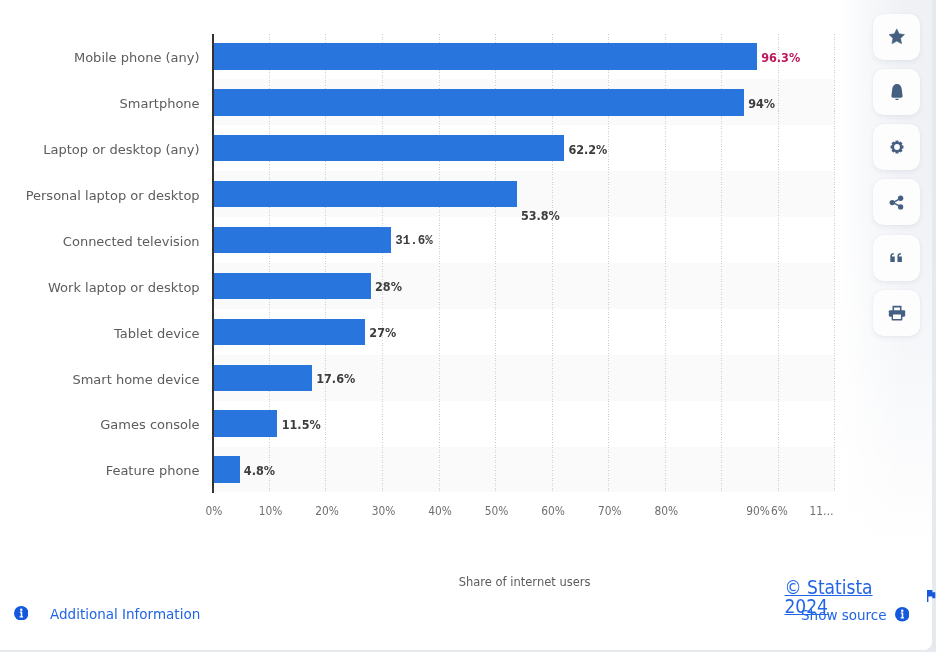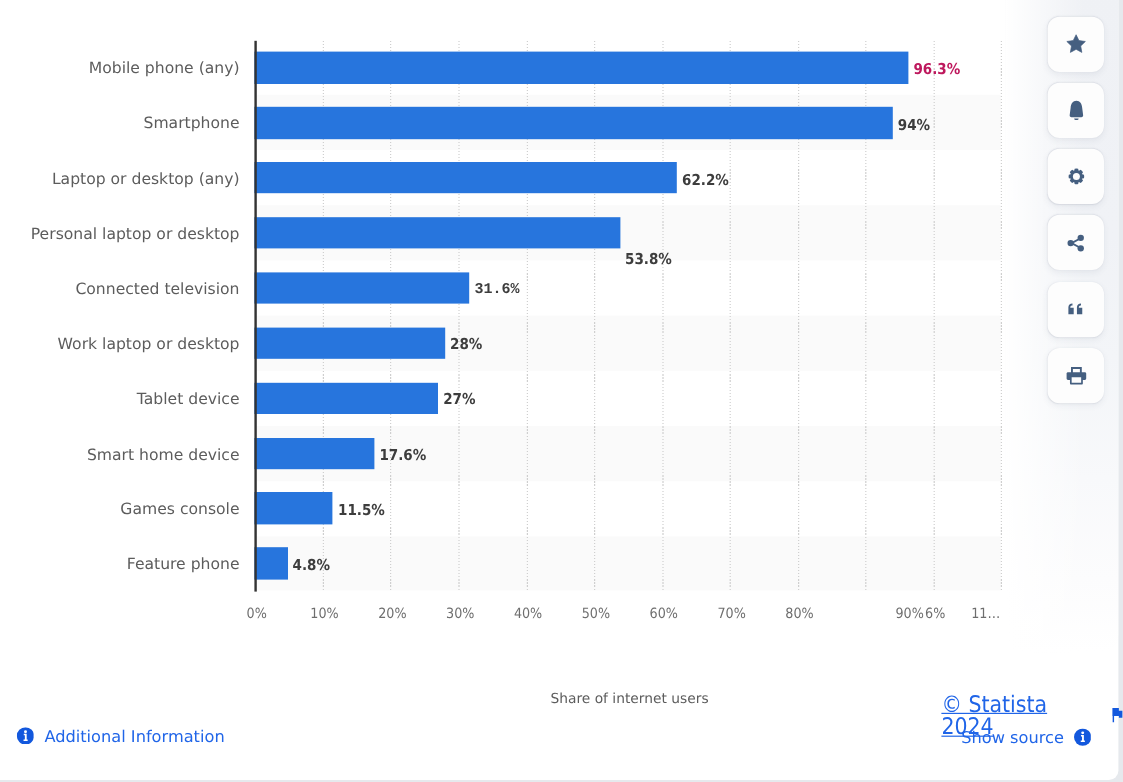--- a/index.html
+++ b/index.html
@@ -51,21 +51,21 @@
     font-size:13px; line-height:14px;
   }
   .val-label {
     position:absolute; color:#3d3d3d; font-size:12.5px; font-weight:bold;
     font-stretch:condensed; line-height:14px;
   }
   .xtick { position:absolute; color:#6e6e6e; font-size:11.8px; font-stretch:condensed; text-align:center; line-height:13px; }
   .xaxis-title { position:absolute; color:#5c5c5c; font-size:11.5px; line-height:13px; }
 
   
-  .add-info { position:absolute; left:13.5px; top:605px; display:flex; align-items:center; gap:9px;justify-content:flex-end; }
+  .add-info { position:absolute; left:13.5px; top:605px; display:flex; align-items:center; gap:22px;justify-content:flex-end; }
   .add-info-text { color:#2065e8; font-size:13.5px; line-height:1; }
   .copyright { position:absolute; left:784.5px; top:577.5px; display:flex; align-items:center; gap:10px; }
   .copyright-text { color:#2065e8; font-size:19px; font-stretch:condensed; line-height:1;text-decoration:underline; }
   .show-source { position:absolute; left:801px; top:606.5px; display:flex; align-items:center; gap:8px; }
   .show-source-text { color:#2065e8; font-size:13.5px; line-height:1; }
 </style>
 </head>
 <body>
 
 <div id="page">

